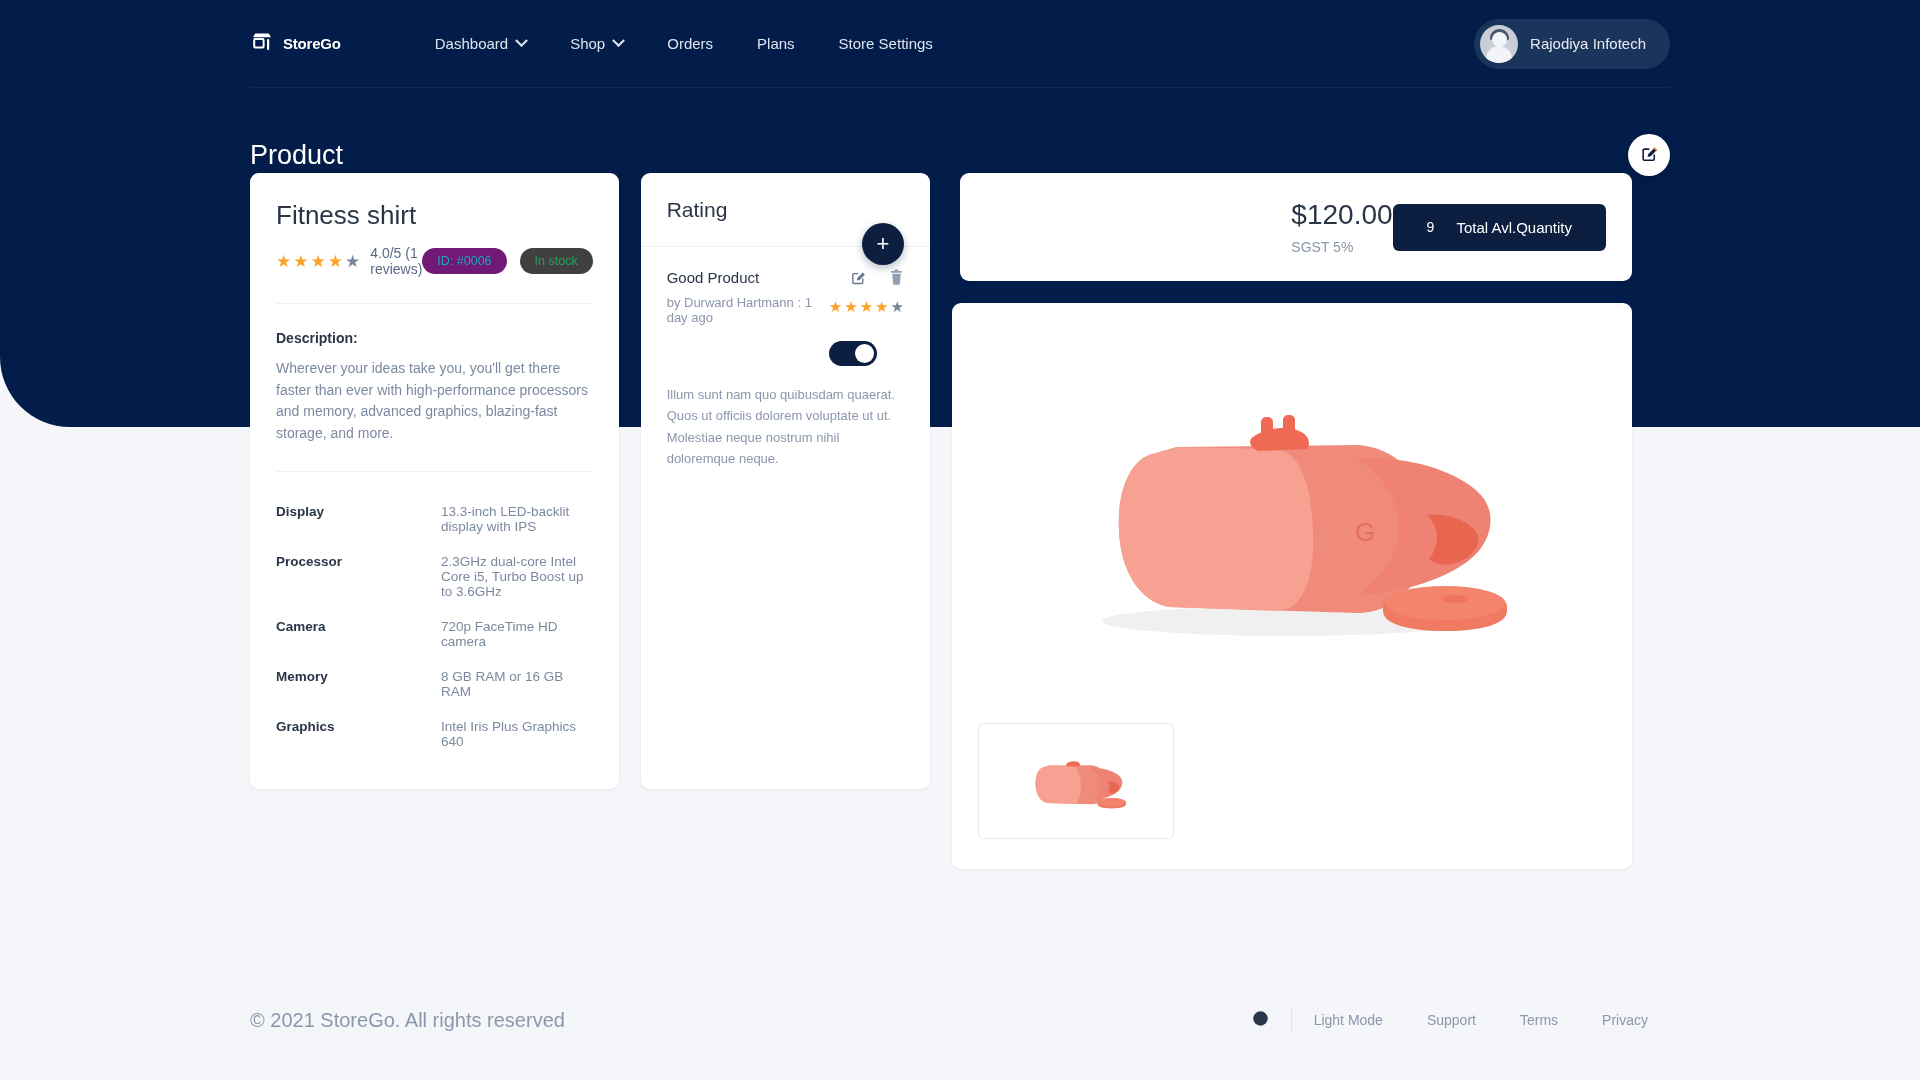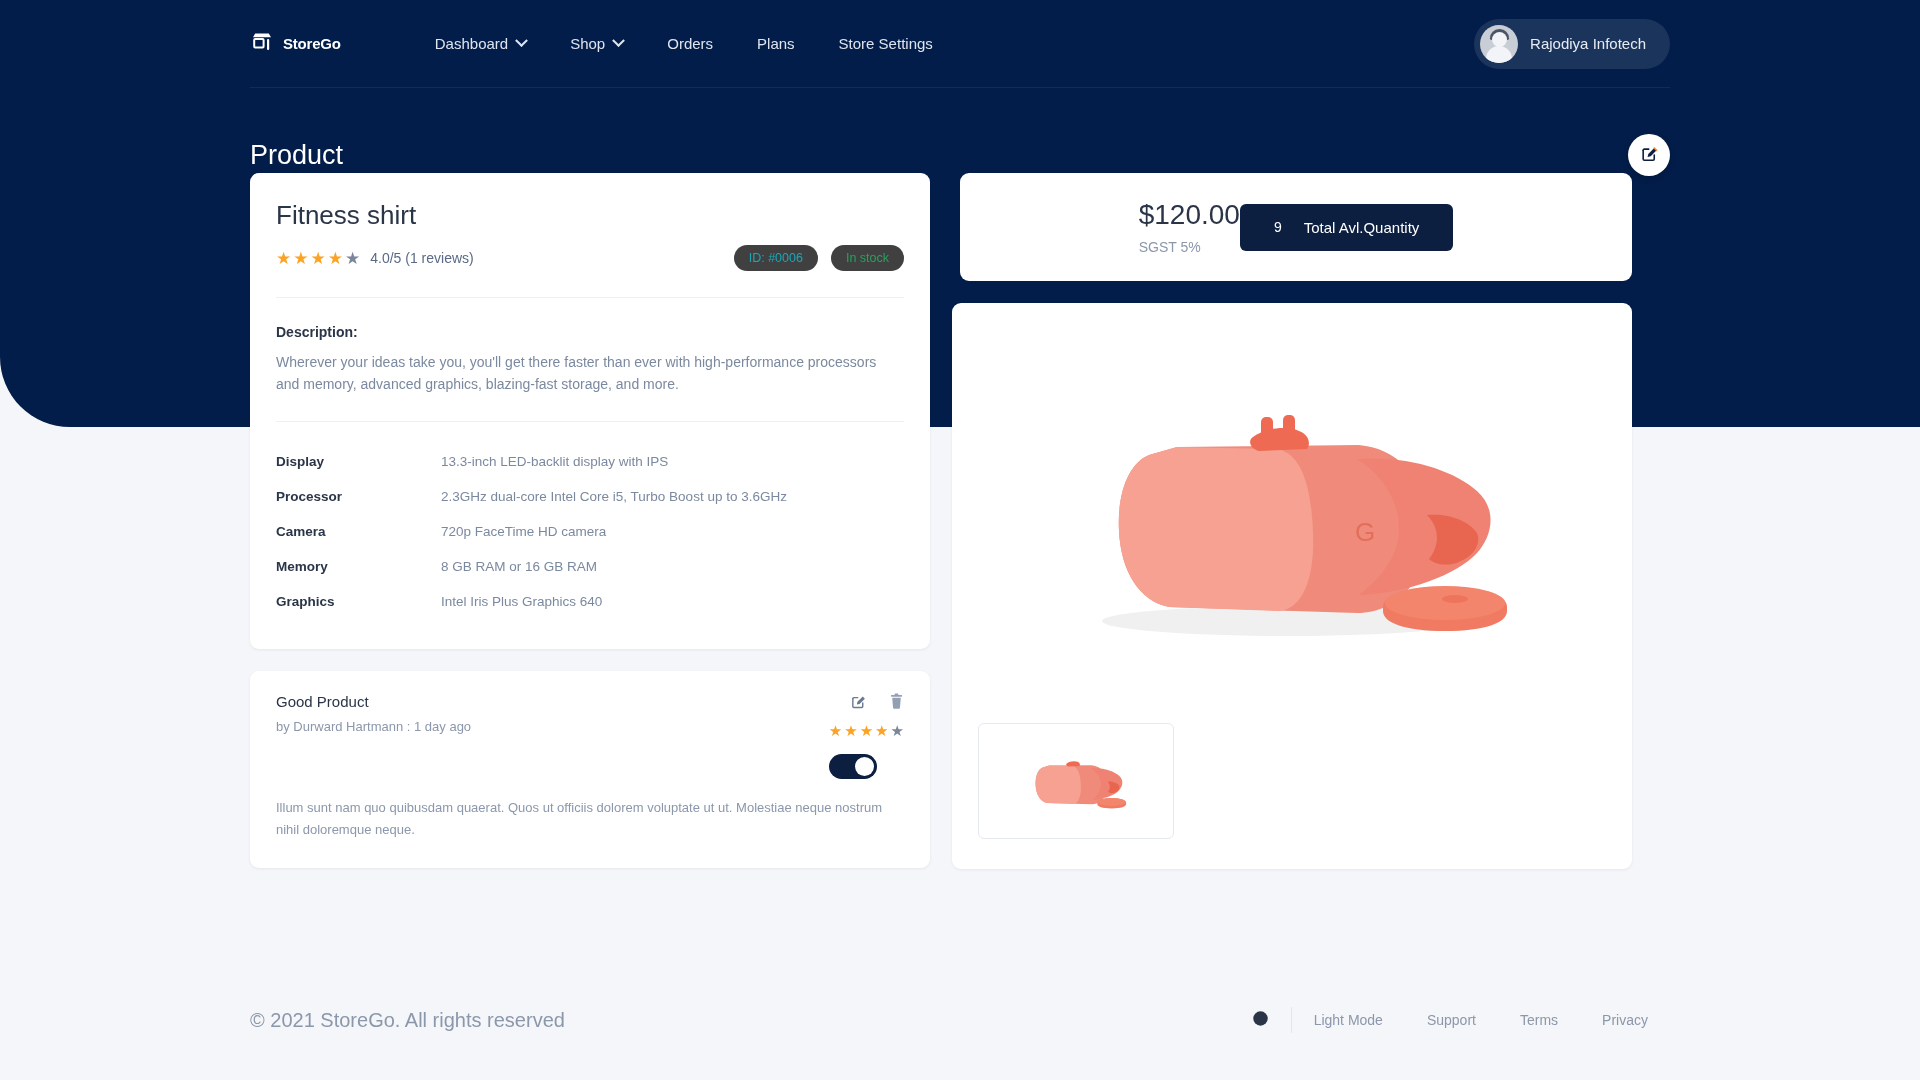--- a/index.html
+++ b/index.html
@@ -157,21 +157,21 @@
   .main {
     position: absolute;
     top: 173px;
     left: 250px;
     width: 1420px;
     z-index: 3;
     display: flex;
     gap: 22px;
     align-items: flex-start;
   }
-  .col-left  { width: 680px; display: flex; flex-direction: column; gap: 22px; }
+  .col-left  { width: 680px; display: flex; flex-direction: row; gap: 22px; }
   .col-right { width: 680px; display: flex; flex-direction: column; gap: 22px; }
 
   .card {
     background: #ffffff;
     border-radius: 9px;
     box-shadow: 0 1px 3px rgba(45,55,75,0.08);
   }
 
   
   .prod-inner { padding: 27px 26px 30px 26px; }
@@ -193,21 +193,21 @@
   .rating-text { font-size: 14px; color: #5a6a85; }
 
   .badges { display: flex; gap: 13px; }
   .badge {
     font-size: 12.5px;
     border-radius: 14px;
     padding: 6px 15px;
     font-weight: 500;
     white-space: nowrap;
   }
-  .badge-id    { background: #404040; color: #1aa7b8; }
+  .badge-id    { background: #701a75; color: #1aa7b8; }
   .badge-stock { background: #404040; color: #28a05c; text-align: right; }
 
   .divider { height: 1px; background: #edf0f5; margin: 26px 0 0 0; }
 
   .desc-label {
     font-size: 14px;
     font-weight: bold;
     color: #2a3547;
     margin: 26px 0 12px 0;
   }
@@ -288,21 +288,21 @@
     color: #8b97ab;
     margin-top: 18px;
     max-width: 640px;
   }
 
   
   .price-card {
     padding: 26px 26px;
     display: flex;
     align-items: center;
-    justify-content: center;
+    justify-content: flex-end;
     margin-left: 8px;
   }
   .price { font-size: 28px; font-weight: 500; color: #2a3547; }
   .tax   { font-size: 14px; color: #8b97ab; margin-top: 8px; }
   .qty-btn {
     background: #0c1f40;
     color: #ffffff;
     border-radius: 6px;
     padding: 15px 34px;
     display: flex;
@@ -473,20 +473,24 @@
           <tr>
             <td class="spec-key">Graphics</td>
             <td class="spec-val">Intel Iris Plus Graphics 640</td>
           </tr>
         </tbody>
           </table>
       </div>
     </div>
 
     <div class="card">
+      <div class="rating-head">
+        <span class="rating-head-title">Rating</span>
+        <span class="add-fab">+</span>
+      </div>
 
       <div class="review">
         <div class="review-top">
           <div>
             <div class="review-title">Good Product</div>
             <div class="review-meta">by Durward Hartmann : 1 day ago</div>
           </div>
           <div class="review-right">
             <div class="review-actions">
               <span class="icon-btn">

